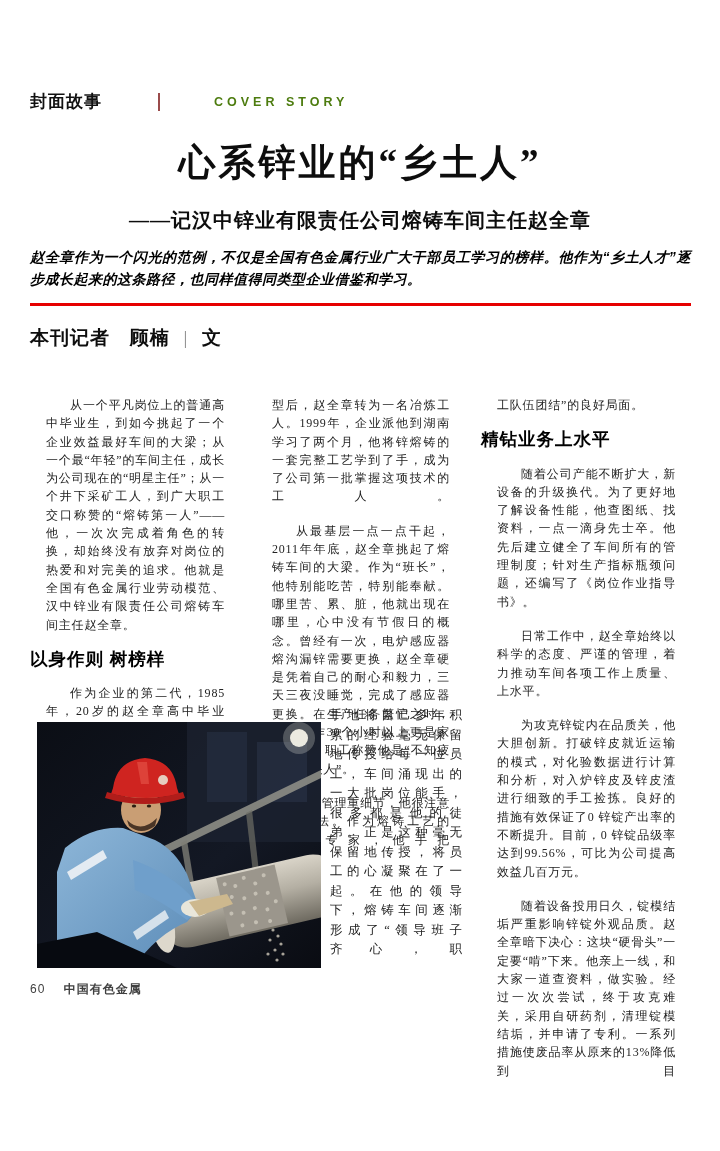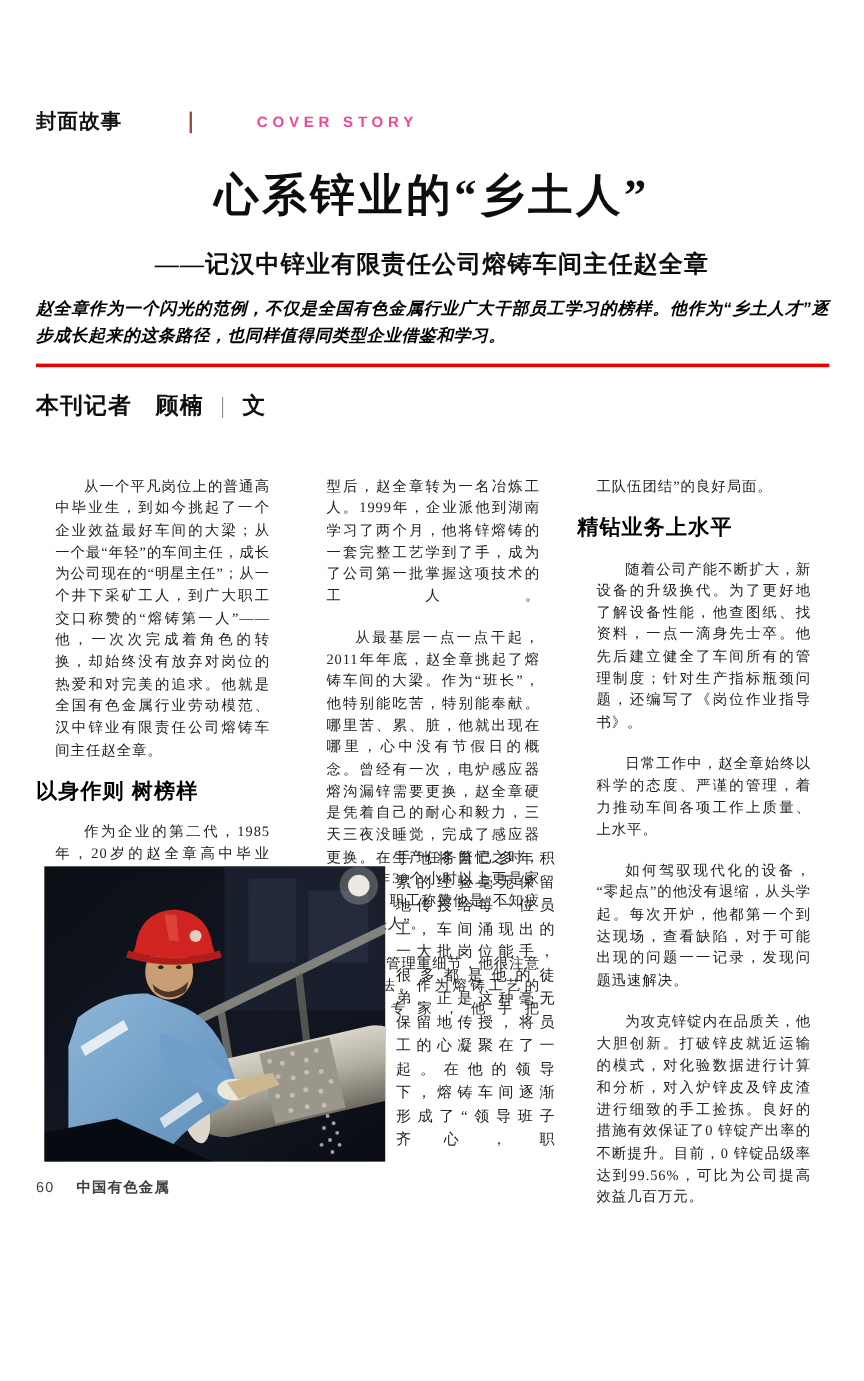--- a/index.html
+++ b/index.html
@@ -21,21 +21,21 @@
     font-family: "Liberation Sans", sans-serif;
     font-weight: bold; font-size: 17px; color: #111;
     letter-spacing: 1px;
   }
   .hdr-bar {
     width: 2px; height: 18px; background: #9a4b4b;
     margin: 0 10px 0 12px;
   }
   .hdr-en {
     font-family: "Liberation Sans", sans-serif;
-    font-size: 12.5px; color: #ec4899; letter-spacing: 4px;
+    font-size: 12.5px; color: #4d7c0f; letter-spacing: 4px;
     font-weight: bold;
   }
   
   .title {
     position: absolute; left: 0; top: 138px; width: 100%;
     text-align: center;
     font-weight: bold; font-size: 37px; letter-spacing: 3px;
     color: #0d0d0d;
   }
   .subtitle {
@@ -138,22 +138,22 @@
 
   <div class="col2-narrow body-text">
     <p class="cont">手地将自己多年积累的经验毫无保留地传授给每一位员工，车间涌现出的一大批岗位能手，很多都是他的徒弟。正是这种毫无保留地传授，将员工的心凝聚在了一起。在他的领导下，熔铸车间逐渐形成了“领导班子齐心，职</p>
   </div>
 
   <div class="col col3 body-text">
     <p>工队伍团结”的良好局面。</p>
     <h3 class="sec-head">精钻业务上水平</h3>
     <p class="indent">随着公司产能不断扩大，新设备的升级换代。为了更好地了解设备性能，他查图纸、找资料，一点一滴身先士卒。他先后建立健全了车间所有的管理制度；针对生产指标瓶颈问题，还编写了《岗位作业指导书》。</p>
     <p class="indent">日常工作中，赵全章始终以科学的态度、严谨的管理，着力推动车间各项工作上质量、上水平。</p>
-    <p class="indent">如何驾驭现代化的设备，“零起点”的他没有退缩，从头学起。每次开炉，他都第一个到达现场，查看缺陷，对于可能出现的问题一一记录，发现问题迅速解决。</p>
     <p class="indent">为攻克锌锭内在品质关，他大胆创新。打破锌皮就近运输的模式，对化验数据进行计算和分析，对入炉锌皮及锌皮渣进行细致的手工捡拣。良好的措施有效保证了0 锌锭产出率的不断提升。目前，0 锌锭品级率达到99.56%，可比为公司提高效益几百万元。</p>
+    <p class="indent cont">随着设备投用日久，锭模结垢严重影响锌锭外观品质。赵全章暗下决心：这块“硬骨头”一定要“啃”下来。他亲上一线，和大家一道查资料，做实验。经过一次次尝试，终于攻克难关，采用自研药剂，清理锭模结垢，并申请了专利。一系列措施使废品率从原来的13%降低到目</p>
   </div>
 
   <div class="photo">
     <svg width="284" height="246" viewBox="0 0 284 246" xmlns="http://www.w3.org/2000/svg">
       <defs>
         <linearGradient id="bgGrad" x1="0" y1="0" x2="1" y2="1">
           <stop offset="0" stop-color="#0b0e15"></stop>
           <stop offset="0.6" stop-color="#131824"></stop>
           <stop offset="1" stop-color="#0a0c12"></stop>
         </linearGradient>

